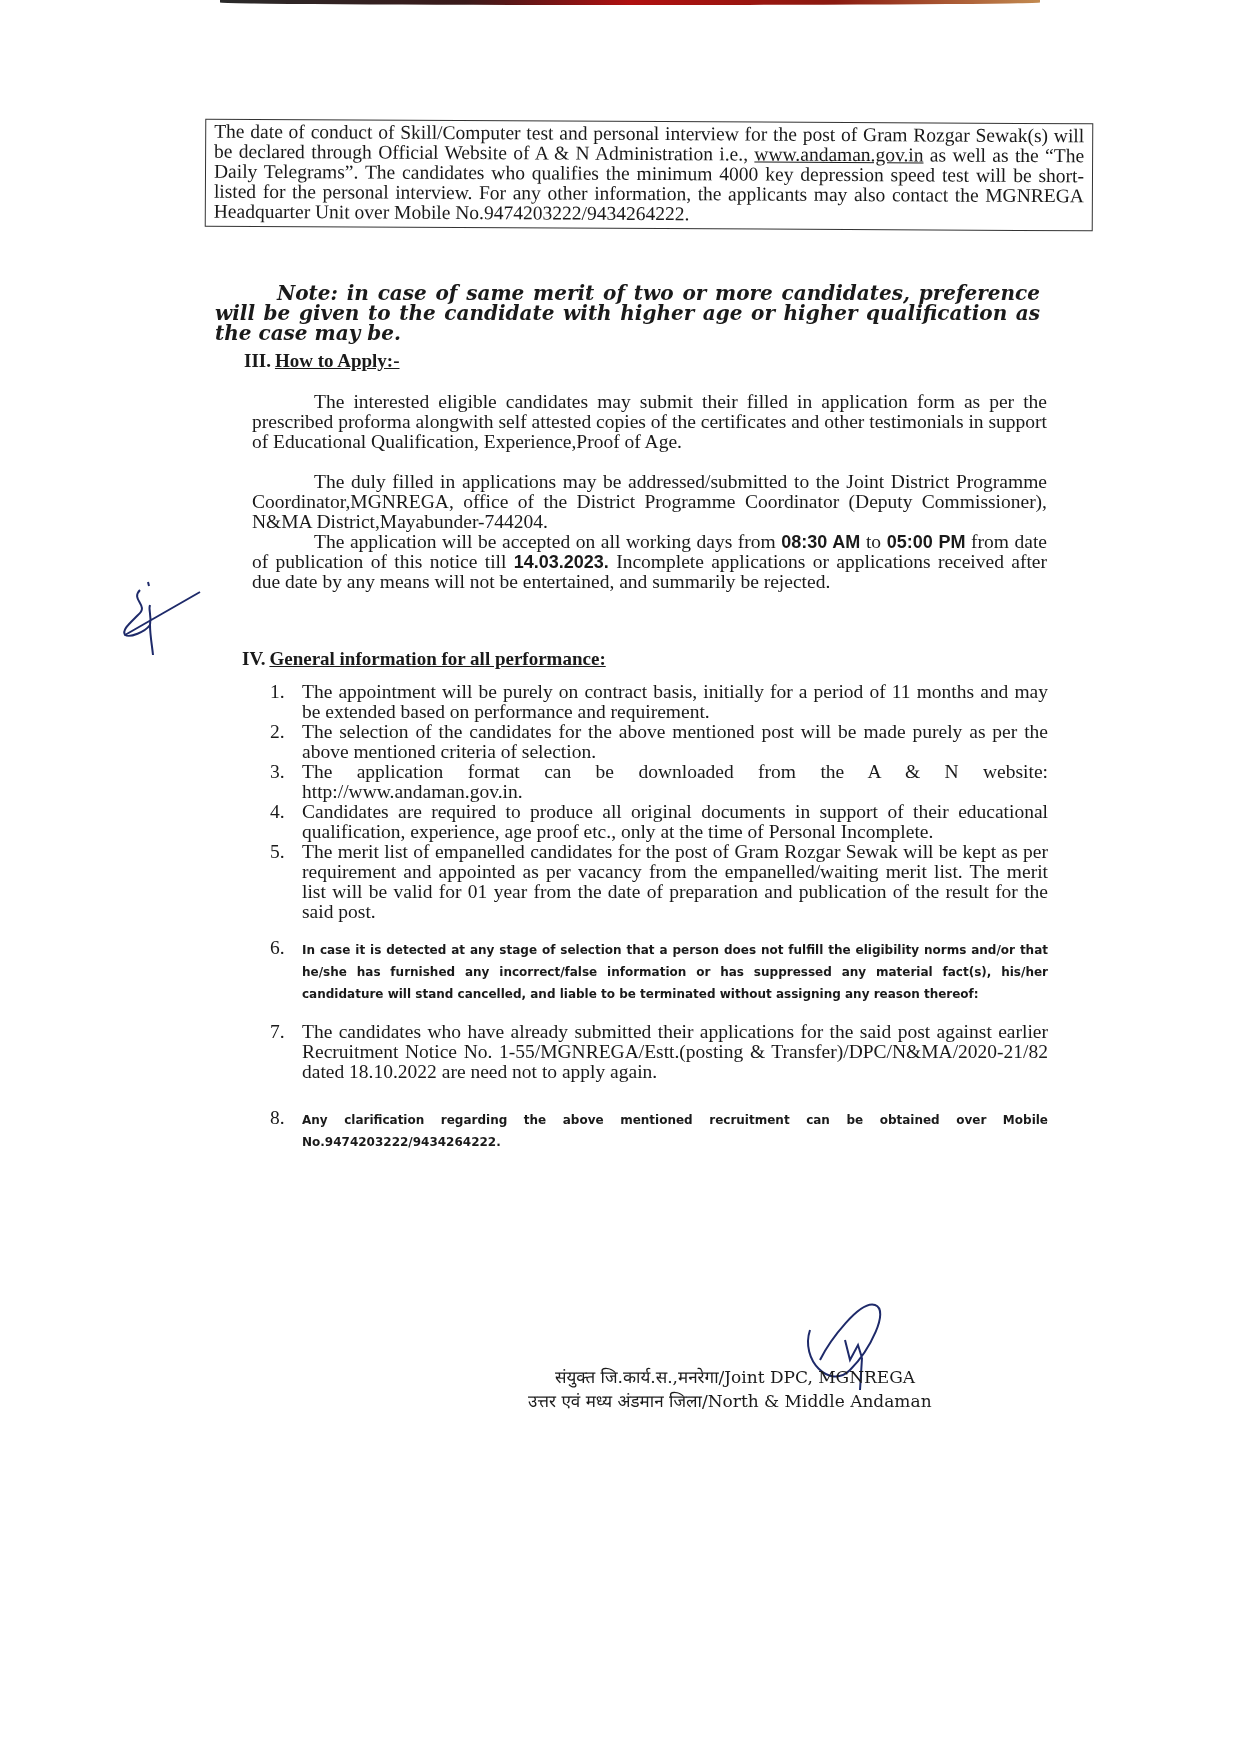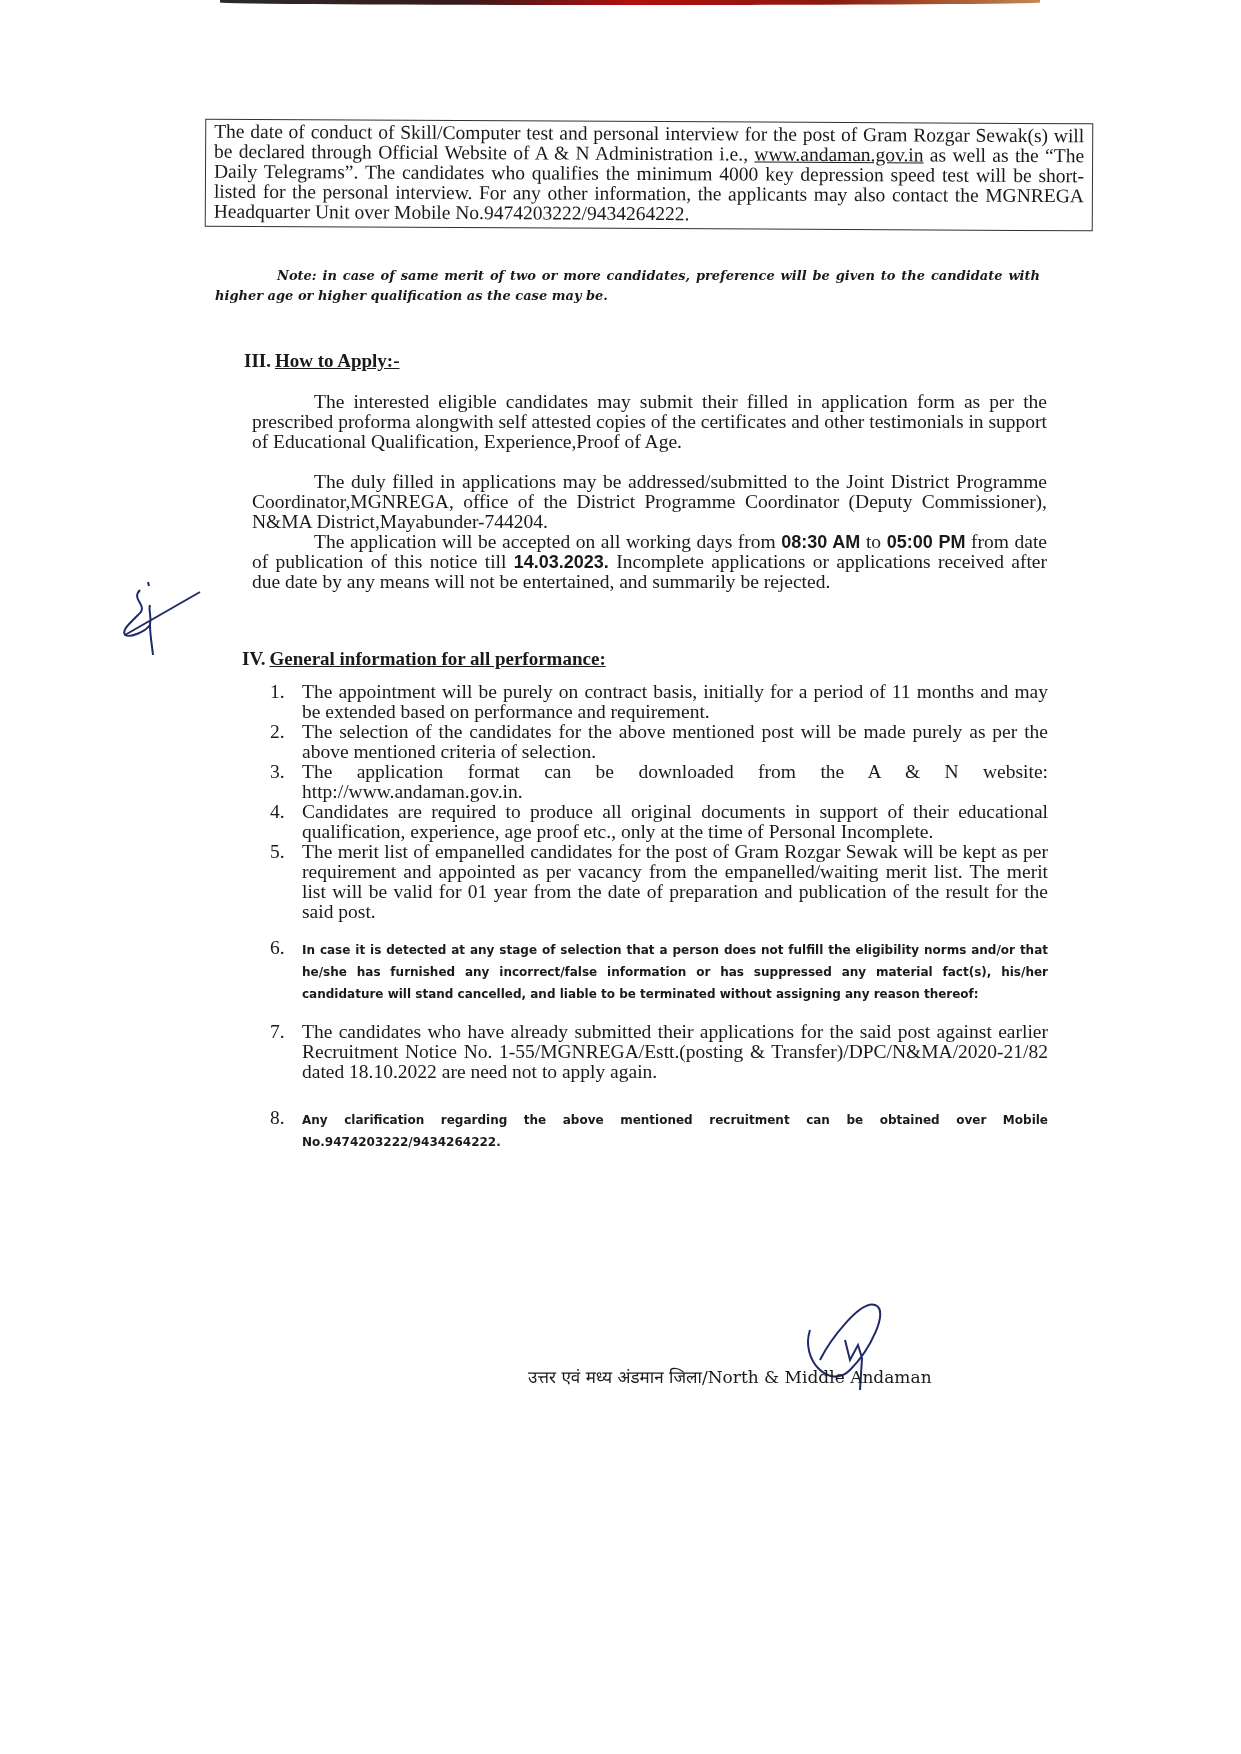--- a/index.html
+++ b/index.html
@@ -12,23 +12,23 @@
       background: linear-gradient(90deg, #2a2a2a 0%, #3a1a1a 30%, #b01010 50%, #8a1a10 75%, #c28a50 100%);
       border-radius: 0 0 50% 50%;
     }
     .box {
       position: absolute; left: 205px; top: 121px; width: 870px;
       border: 1.5px solid #333; padding: 2px 8px 4px 8px;
       font-size: 19.5px; line-height: 20px; text-align: justify; transform: rotate(0.3deg);
     }
     .box .url { text-decoration: underline; margin-top: 16px; }
     .note {
-      position: absolute; left: 215px; top: 266px; width: 825px;
+      position: absolute; left: 215px; top: 283px; width: 825px;
       font-family: "DejaVu Serif", serif; font-style: italic; font-weight: bold;
-      font-size: 13px; line-height: 20px; text-align: justify; text-indent: 62px;
+      font-size: 20px; line-height: 20px; text-align: justify; text-indent: 62px;
     }
     .section-head {
       position: absolute; font-family: "Liberation Serif", serif; font-weight: bold; font-size: 19px;
     }
     .section-head .num { margin-right: 4px; margin-top: 43px; }
     .section-head .title { text-decoration: underline; }
     .para {
       position: absolute; left: 252px; width: 795px; font-size: 19.5px; line-height: 20px;
       text-align: justify; text-indent: 62px;
     }
@@ -87,14 +87,15 @@
 
 <svg class="sig-mark" viewBox="0 0 90 90">
   <path d="M20 20 C10 30, 30 35, 18 45 C8 55, 2 60, 5 65 C10 68, 25 62, 30 55 C32 45, 28 40, 30 35 M30 55 C30 65, 32 75, 33 85 M5 65 L80 22 M28 12 L29 16" fill="none" stroke="#1e2a6a" stroke-width="2"></path>
 </svg>
 
 <svg class="sig-main" viewBox="0 0 120 100">
   <path d="M20 30 C10 60, 40 90, 60 70 C80 50, 100 10, 85 5 C70 0, 40 40, 30 60 M55 40 L60 60 L68 45 L72 58 M72 58 L70 90" fill="none" stroke="#1e2a6a" stroke-width="2"></path>
 </svg>
 
 <div class="signature-block">
+  <div>संयुक्त जि.कार्य.स.,मनरेगा/Joint DPC, MGNREGA</div>
   <div class="l2">उत्तर एवं मध्य अंडमान जिला/North &amp; Middle Andaman</div>
 </div>
 
 </body></html>

